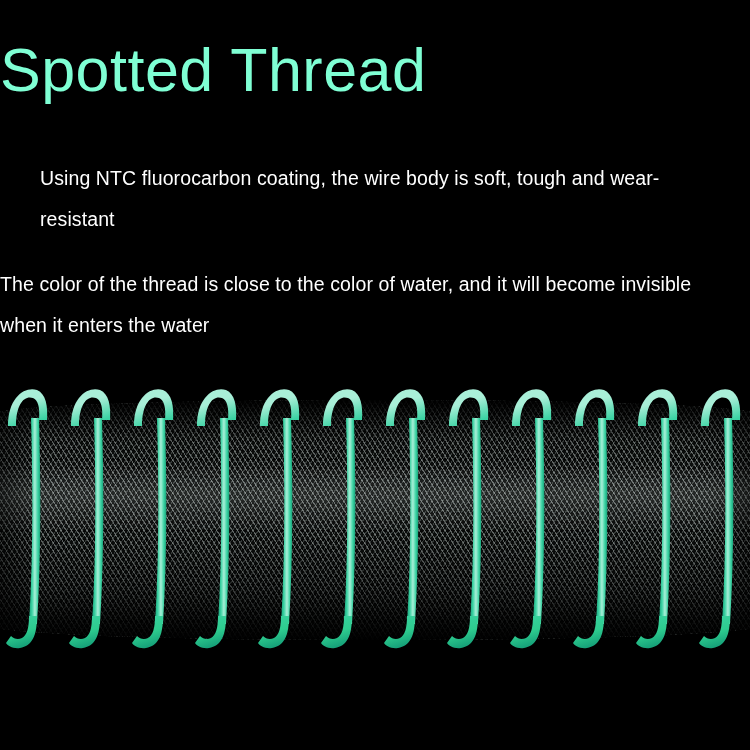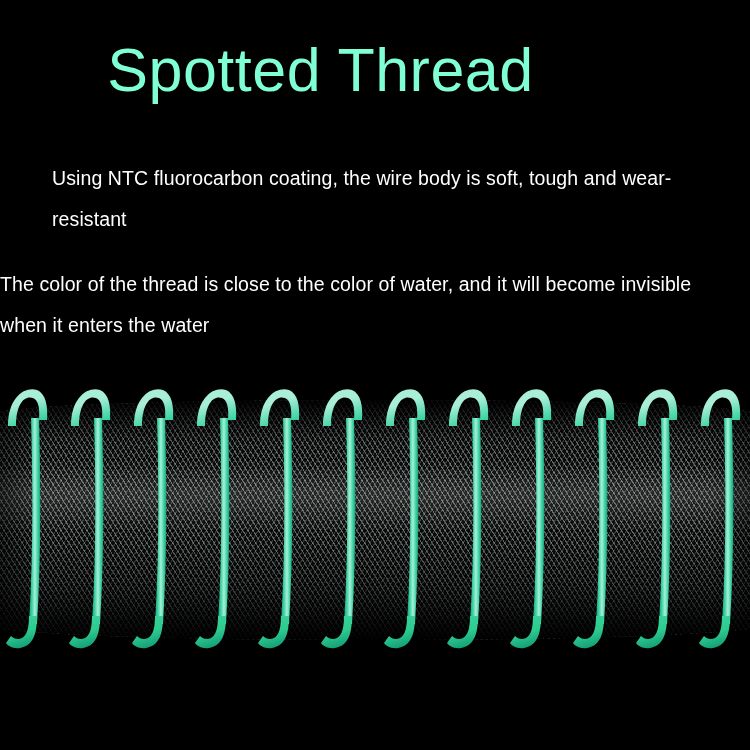--- a/index.html
+++ b/index.html
@@ -22,21 +22,21 @@
     height: 750px;
     background: #000000;
   }
 
   
   .title {
     position: absolute;
     left: 0;
     top: 40px;
     width: 641px;
-    text-align: center;
+    text-align: left;
     font-size: 61px;
     font-weight: 400;
     letter-spacing: 0.5px;
     color: #7FFFD4;
     line-height: 1.0;
     white-space: nowrap;
   }
 
   
   .copy-block {
@@ -46,21 +46,21 @@
     width: 750px;
   }
   .para {
     color: #FFFFFF;
     font-size: 19.5px;
     font-weight: 400;
     line-height: 41px;
     letter-spacing: 0.1px;
   }
   .para-1 {
-    padding-left: 52px;
+    padding-left: 40px;
     padding-right: 44px;
   }
   .para-2 {
     padding-right: 14px;
     margin-top: 24px;
   }
 
   
   .photo {
     position: absolute;

